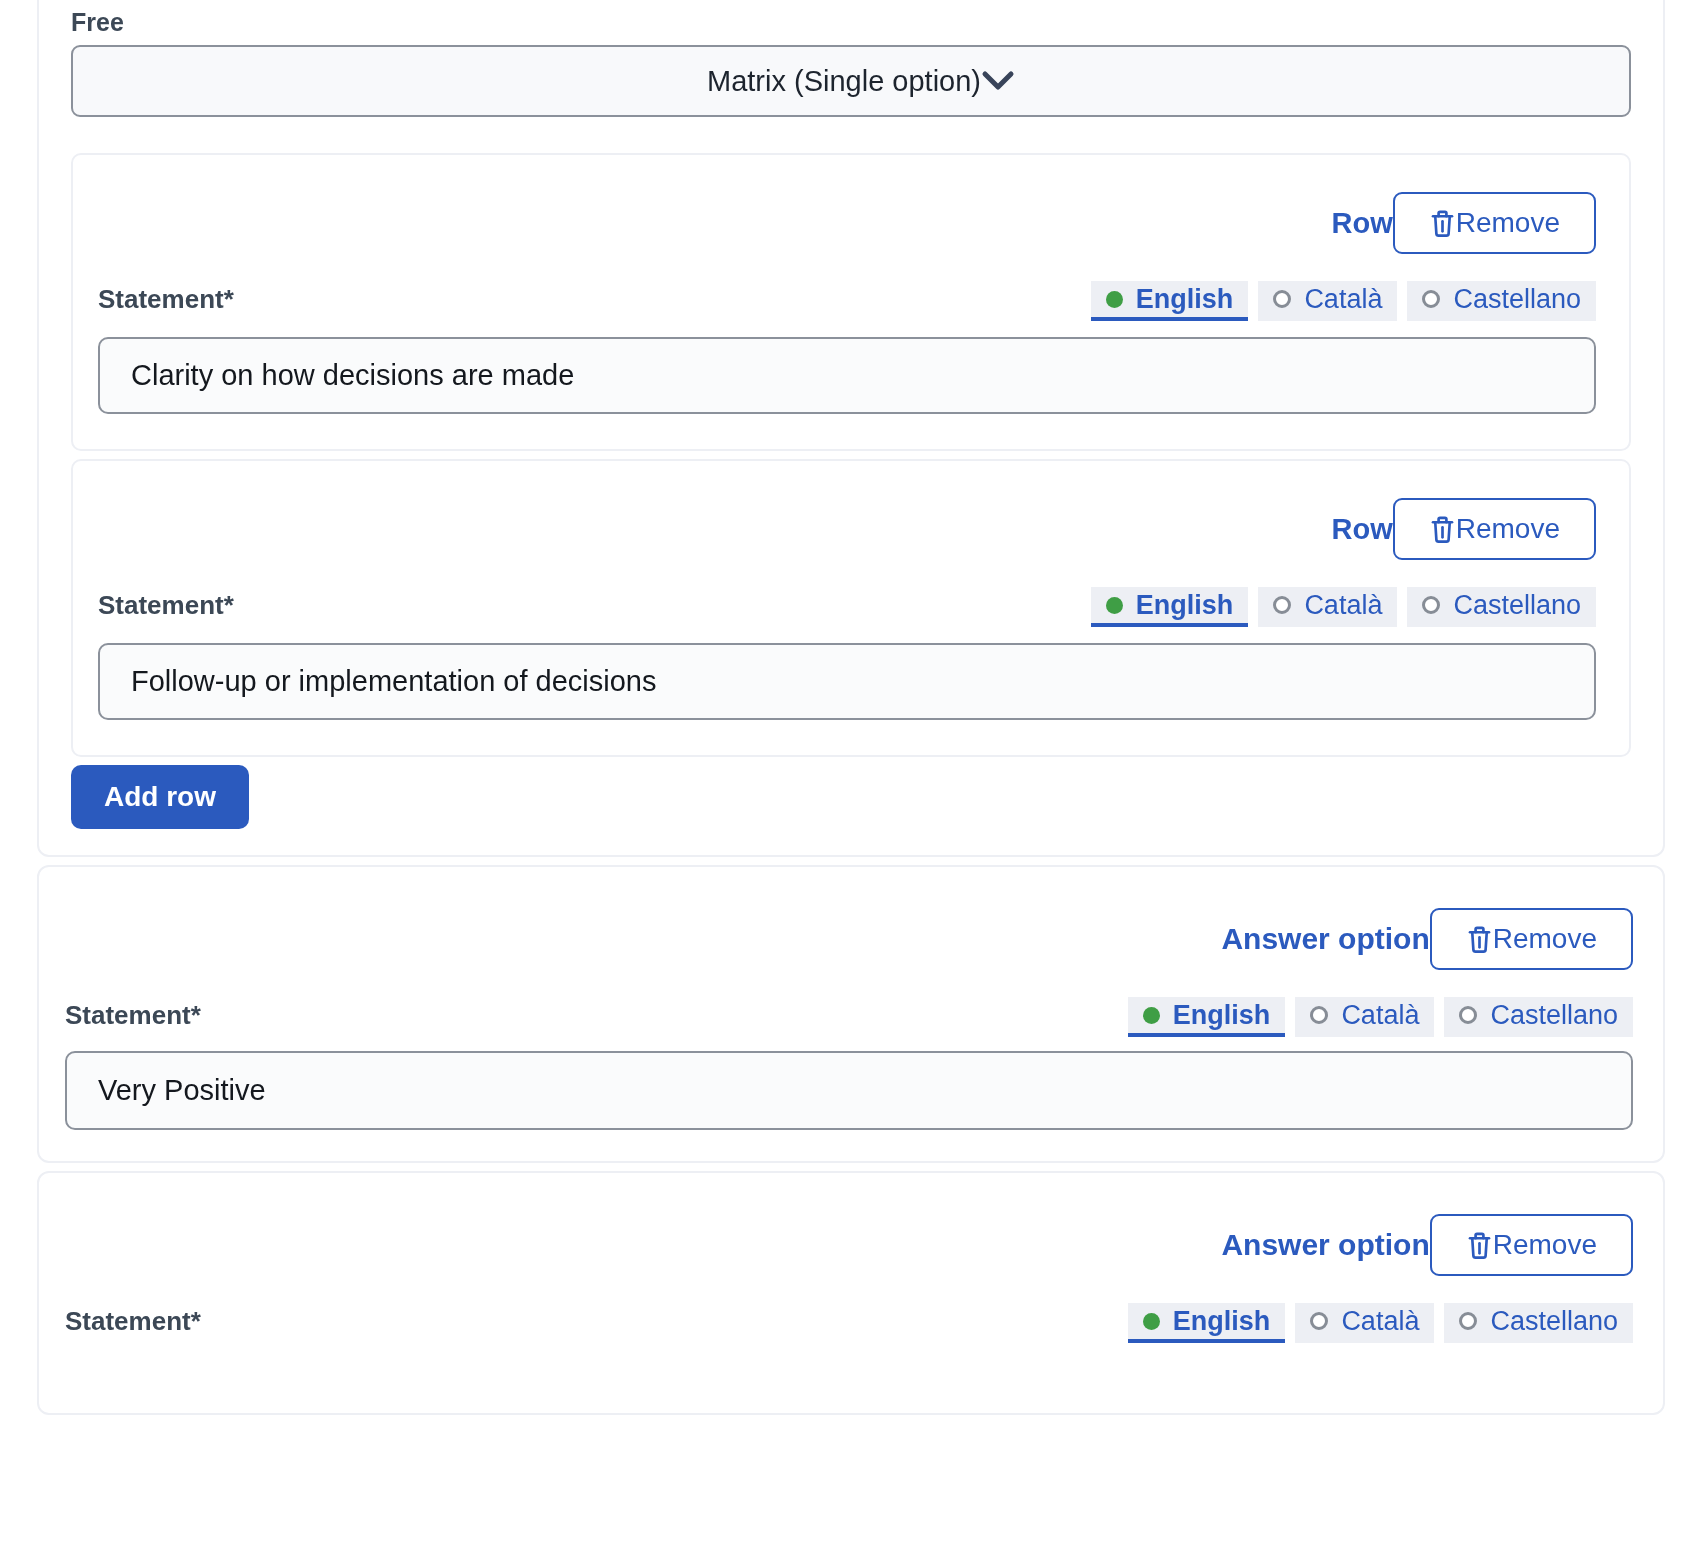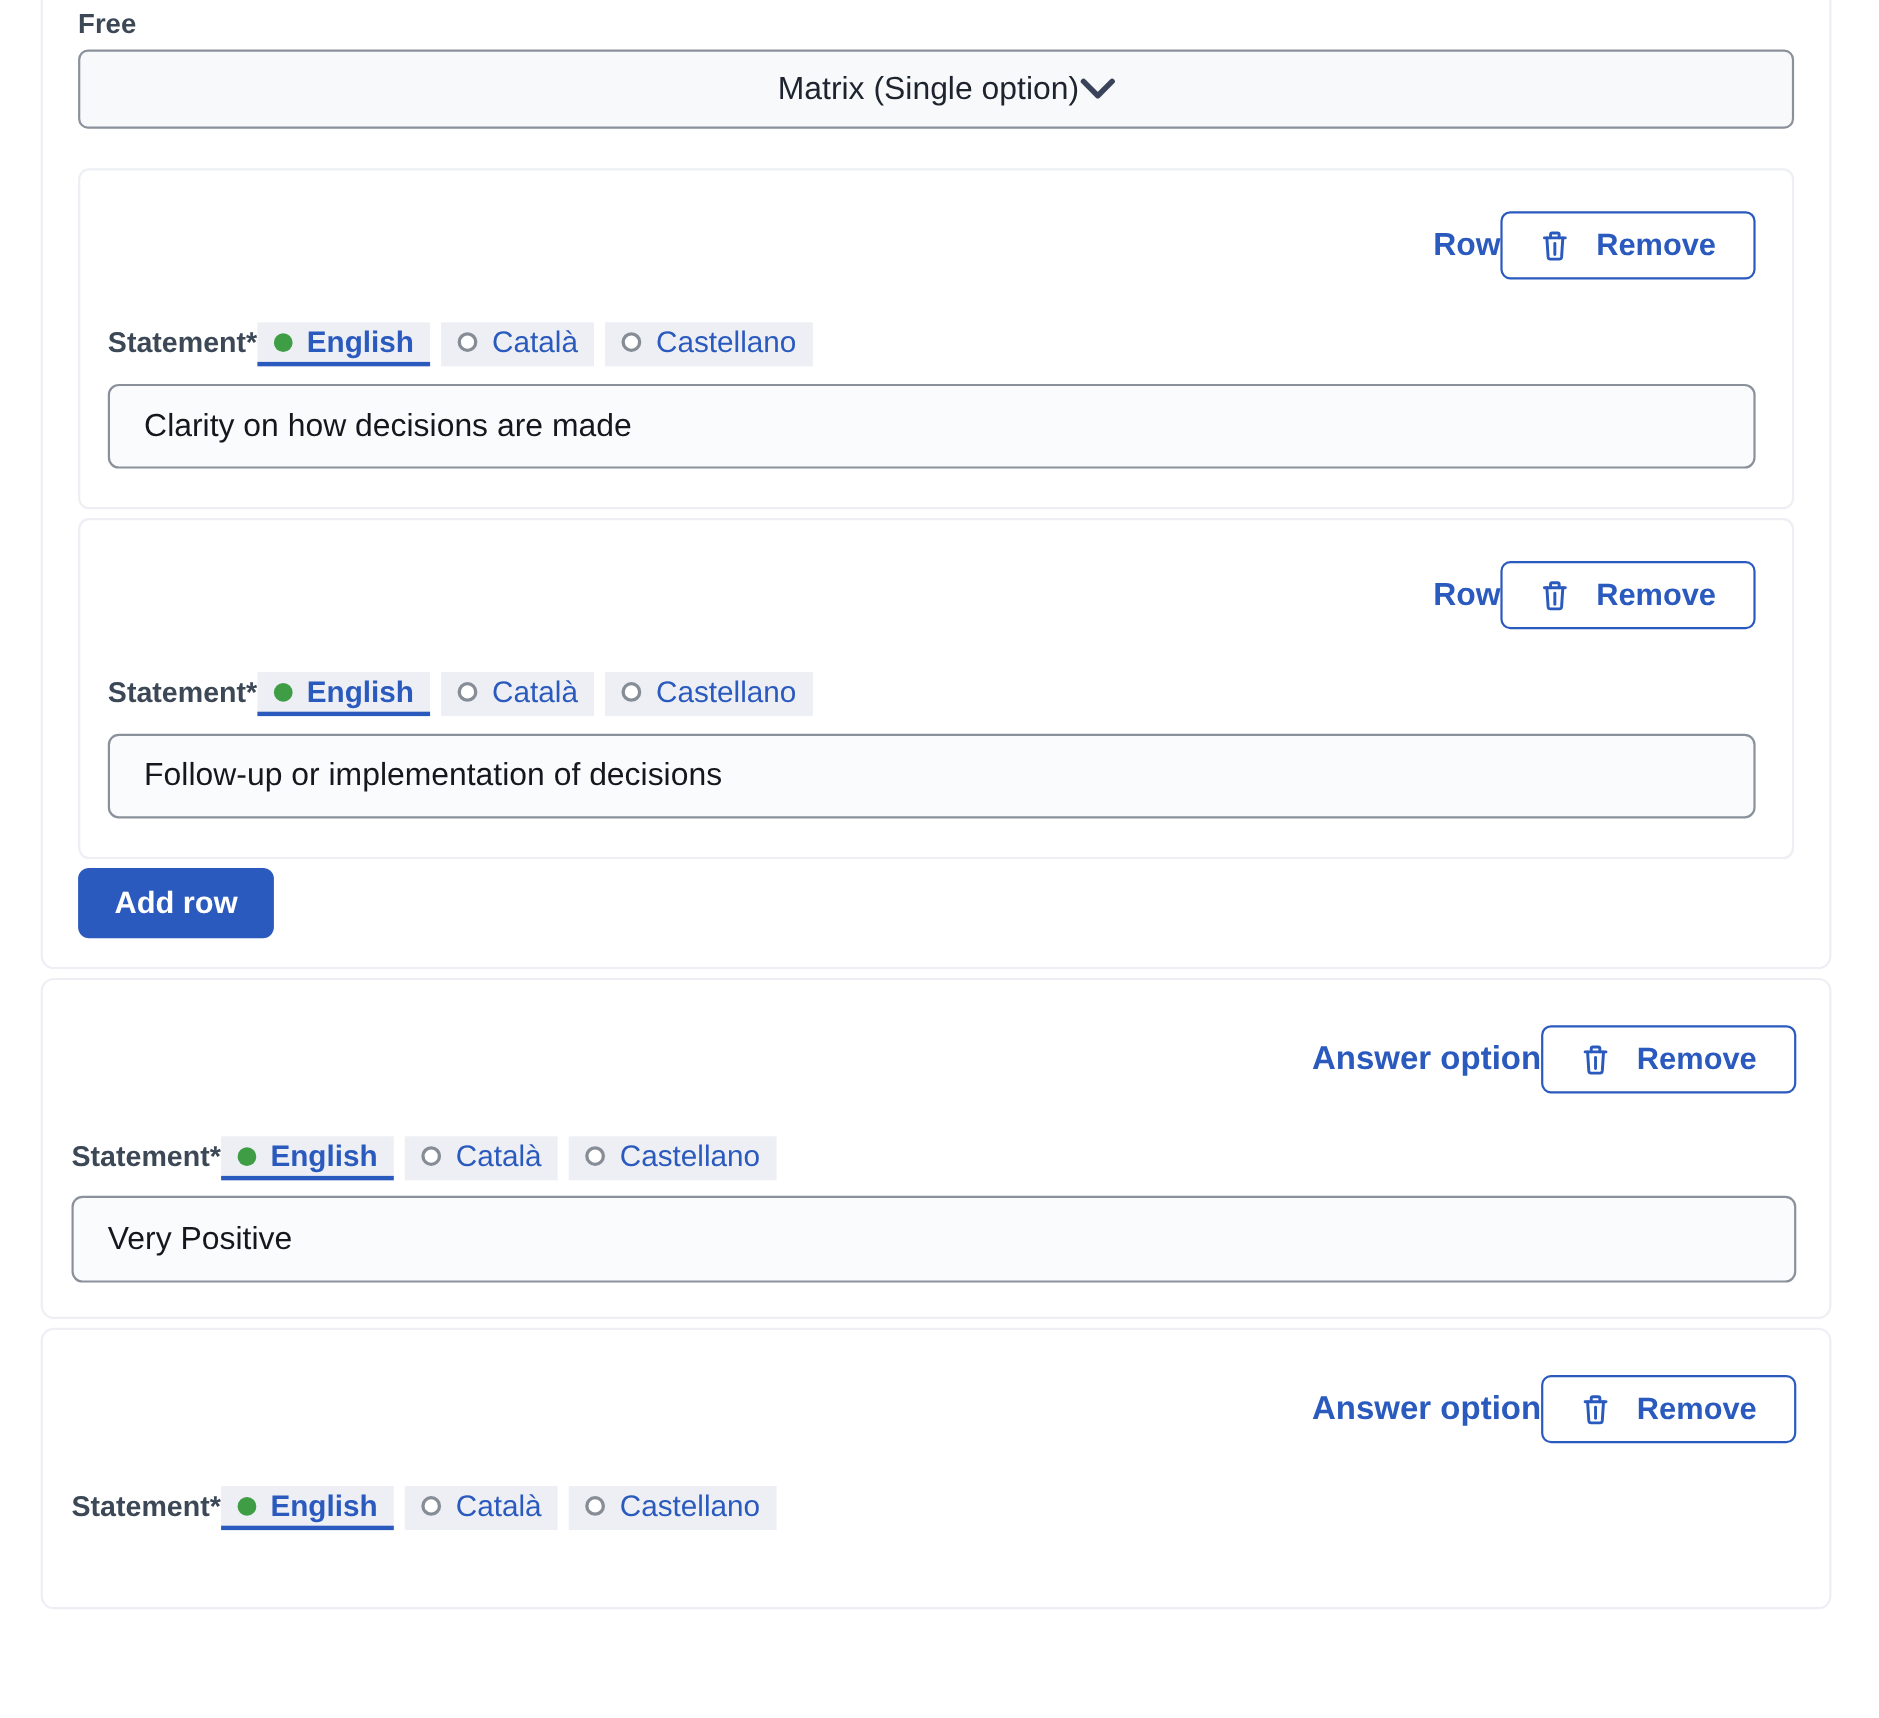--- a/index.html
+++ b/index.html
@@ -27,26 +27,26 @@
   .field-label{font-size:25px;font-weight:bold;color:var(--label);margin-bottom:8px;}
   .select{height:72px;border:2px solid var(--input-border);border-radius:9px;background:#f8f9fb;
     display:flex;align-items:center;justify-content:center;padding:0 30px 0 50px;cursor:pointer;}
   .select-value{font-size:29px;color:#1d242e;}
   .chevron{display:flex;align-items:center;color:#39445a;}
 
   .card-header{display:flex;align-items:center;justify-content:flex-end;min-height:64px;}
   .section-title{font-size:29px;font-weight:bold;color:var(--accent);}
   .ans-card .section-title{font-size:30px;}
 
-  .remove-btn{display:flex;align-items:center;gap:24px;height:62px;padding:0 34px;background:#fff;
+  .remove-btn{display:flex;align-items:center;height:62px;padding:0 34px;background:#fff;
     border:2px solid var(--accent);border-radius:9px;color:var(--accent);cursor:pointer;
-    font-family:inherit;font-size:28px;font-weight:bold;}
+    font-family:inherit;font-size:28px;font-weight:normal;}
   .trash{display:flex;align-items:center;}
 
-  .statement-row{display:flex;align-items:flex-end;justify-content:flex-start;margin-top:38px;}
+  .statement-row{display:flex;align-items:flex-end;justify-content:space-between;margin-top:26px;}
   .statement-label{font-size:26px;font-weight:bold;color:var(--label);padding-bottom:6px;}
   .langs{display:flex;gap:10px;}
   .lang{display:flex;align-items:center;gap:13px;height:40px;padding:0 15px;background:var(--pill-bg);
     border:none;border-bottom:4px solid transparent;color:var(--accent);cursor:pointer;
     font-family:inherit;font-size:27px;}
   .lang.selected{font-weight:bold;border-bottom-color:var(--accent);}
   .dot{width:17px;height:17px;border-radius:50%;background:var(--green);}
   .circle{width:18px;height:18px;border-radius:50%;border:3px solid var(--radio);background:#fff;}
 
   .text-input{display:block;width:100%;height:77px;margin-top:16px;border:2px solid var(--input-border);

